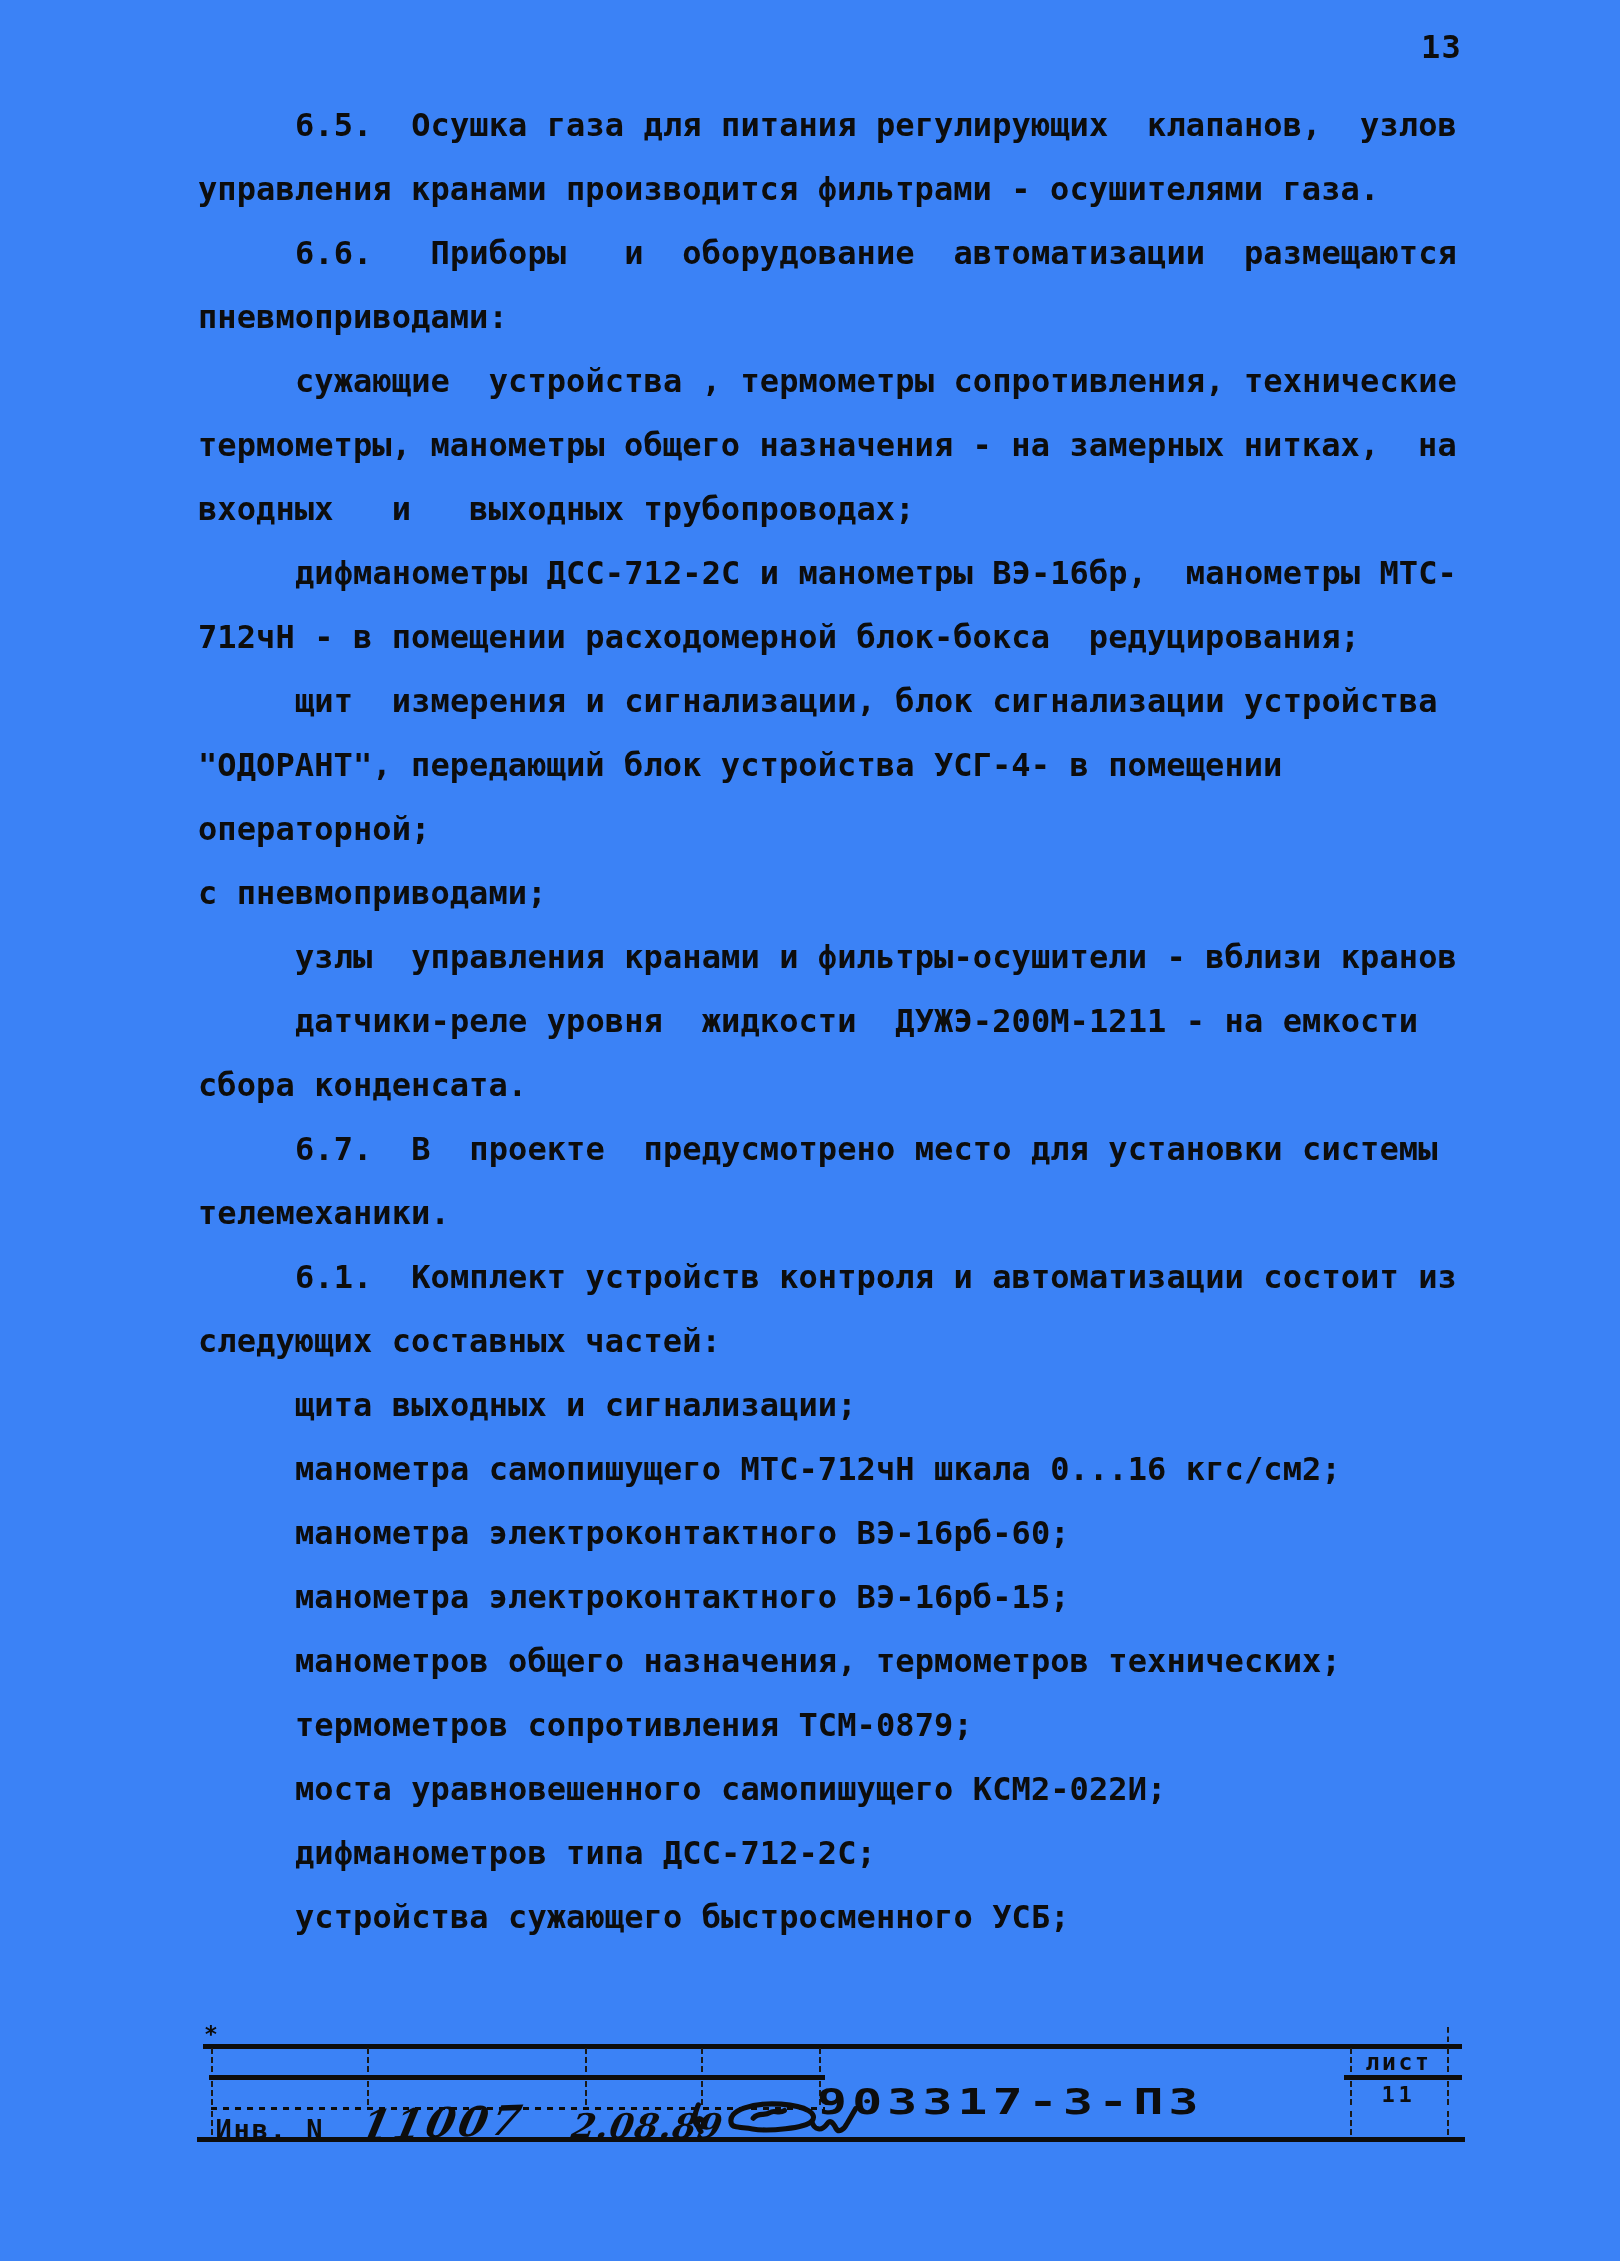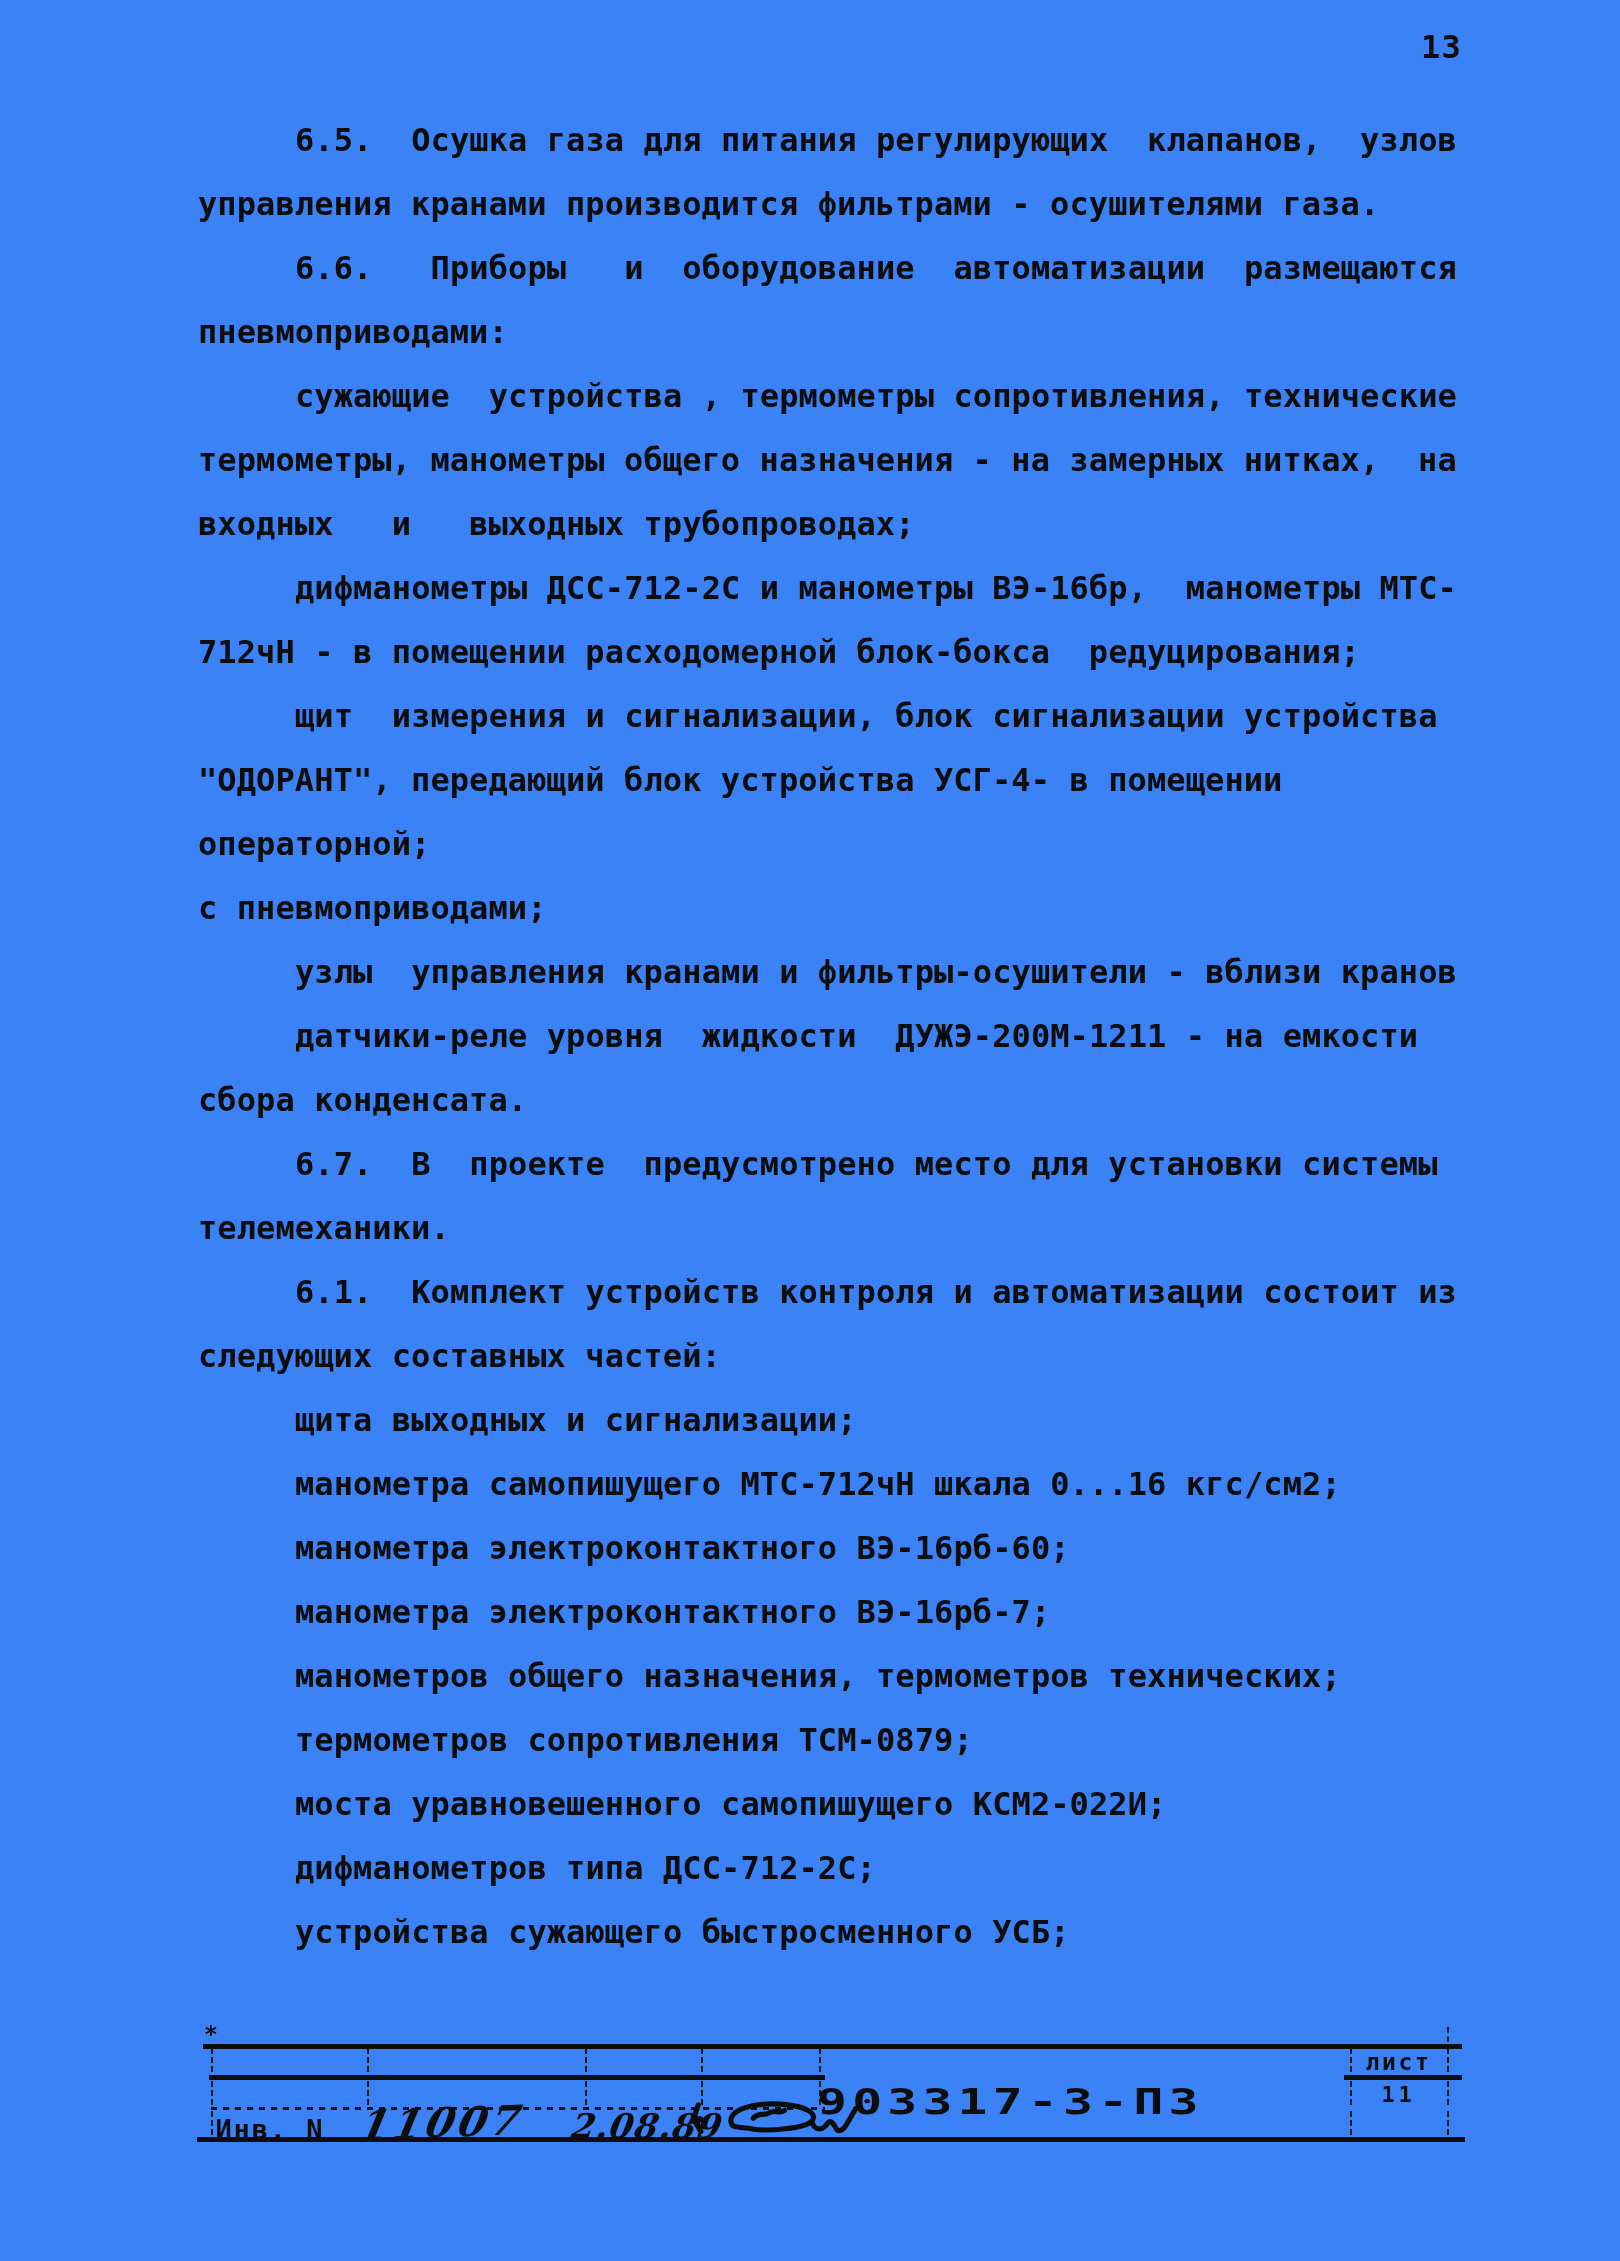--- a/index.html
+++ b/index.html
@@ -15,21 +15,21 @@
   
   .page-number{
     position:absolute;
     left:1421px; top:28px;
     font-size:32px; font-weight:700;
     letter-spacing:1.3px;
     white-space:pre;
   }
   .text-block{
     position:absolute;
-    left:198px; top:108px;
+    left:198px; top:93px;
     width:1321px;
   }
   .line{
     height:64px;
     line-height:64px;
     font-size:32px;
     font-weight:700;
     letter-spacing:0.1px;
     white-space:pre;
   }
@@ -140,21 +140,21 @@
     <div class="line indent">узлы  управления кранами и фильтры-осушители - вблизи кранов</div>
     <div class="line indent">датчики-реле уровня  жидкости  ДУЖЭ-200М-1211 - на емкости</div>
     <div class="line">сбора конденсата.</div>
     <div class="line indent">6.7.  В  проекте  предусмотрено место для установки системы</div>
     <div class="line">телемеханики.</div>
     <div class="line indent">6.1.  Комплект устройств контроля и автоматизации состоит из</div>
     <div class="line">следующих составных частей:</div>
     <div class="line indent">щита выходных и сигнализации;</div>
     <div class="line indent">манометра самопишущего МТС-712чН шкала 0...16 кгс/см2;</div>
     <div class="line indent">манометра электроконтактного ВЭ-16рб-60;</div>
-    <div class="line indent">манометра электроконтактного ВЭ-16рб-7;</div>
+    <div class="line indent">манометра электроконтактного ВЭ-16рб-15;</div>
     <div class="line indent">манометров общего назначения, термометров технических;</div>
     <div class="line indent">термометров сопротивления ТСМ-0879;</div>
     <div class="line indent">моста уравновешенного самопишущего КСМ2-022И;</div>
     <div class="line indent">дифманометров типа ДСС-712-2С;</div>
     <div class="line indent">устройства сужающего быстросменного УСБ;</div>
   </div>
 
   <div class="titleblock">
 
     <div class="corner-mark">*</div>

